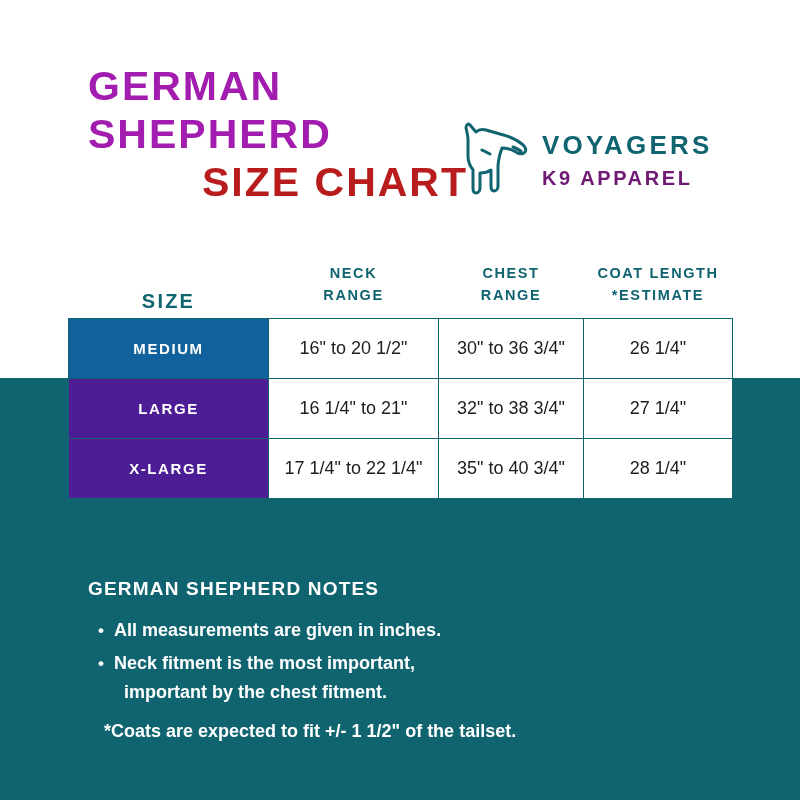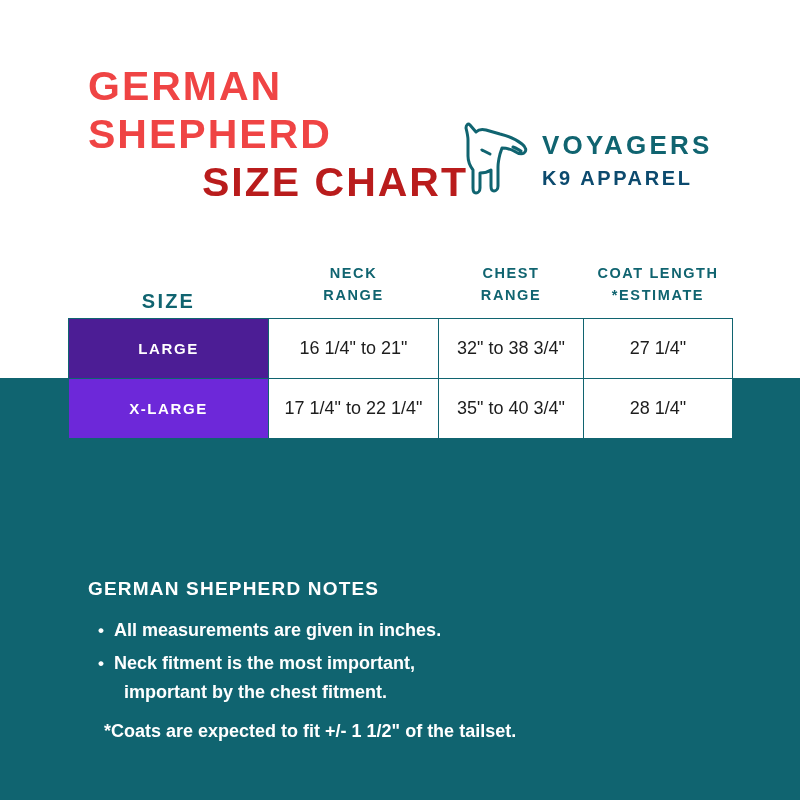--- a/index.html
+++ b/index.html
@@ -43,21 +43,21 @@
     position: absolute;
     left: 88px;
     top: 62px;
     width: 380px;
   }
   .title-line {
     font-size: 41px;
     font-weight: bold;
     letter-spacing: 2.0px;
     line-height: 48px;
-    color: #ef4444;
+    color: #a21caf;
     white-space: nowrap;
   }
   .title-line.dark {
     color: #b91c1c;
     text-align: right;
   }
 
   
   #logo-block {
     position: absolute;
@@ -84,21 +84,21 @@
     font-size: 26px;
     font-weight: bold;
     letter-spacing: 3.2px;
     color: #106470;
     white-space: nowrap;
   }
   #logo-sub {
     font-size: 20px;
     font-weight: bold;
     letter-spacing: 2.6px;
-    color: #0c4a6e;
+    color: #701a75;
     white-space: nowrap;
     margin-top: 6px;
   }
 
   
   #table-wrap {
     position: absolute;
     left: 68px;
     top: 262px;
     width: 664px;
@@ -239,27 +239,33 @@
             <span class="hl2">RANGE</span>
           </th>
           <th>
             <span>COAT LENGTH</span>
             <span class="hl2">*ESTIMATE</span>
           </th>
         </tr>
       </thead>
       <tbody>
         <tr>
+          <td class="size-cell" style="background: rgb(17, 97, 156);">MEDIUM</td>
+          <td>16" to 20 1/2"</td>
+          <td>30" to 36 3/4"</td>
+          <td>26  1/4"</td>
+        </tr>
+        <tr>
           <td class="size-cell" style="background: #4c1d95;">LARGE</td>
           <td>16 1/4" to 21"</td>
           <td>32" to 38 3/4"</td>
           <td>27  1/4"</td>
         </tr>
         <tr>
-          <td class="size-cell" style="background: #6d28d9;">X-LARGE</td>
+          <td class="size-cell" style="background: #4c1d95;">X-LARGE</td>
           <td>17 1/4" to 22 1/4"</td>
           <td>35" to 40 3/4"</td>
           <td>28  1/4"</td>
         </tr>
       </tbody>
     </table>
   </div>
 
   <div id="notes">
     <div id="notes-title">GERMAN SHEPHERD NOTES</div>

